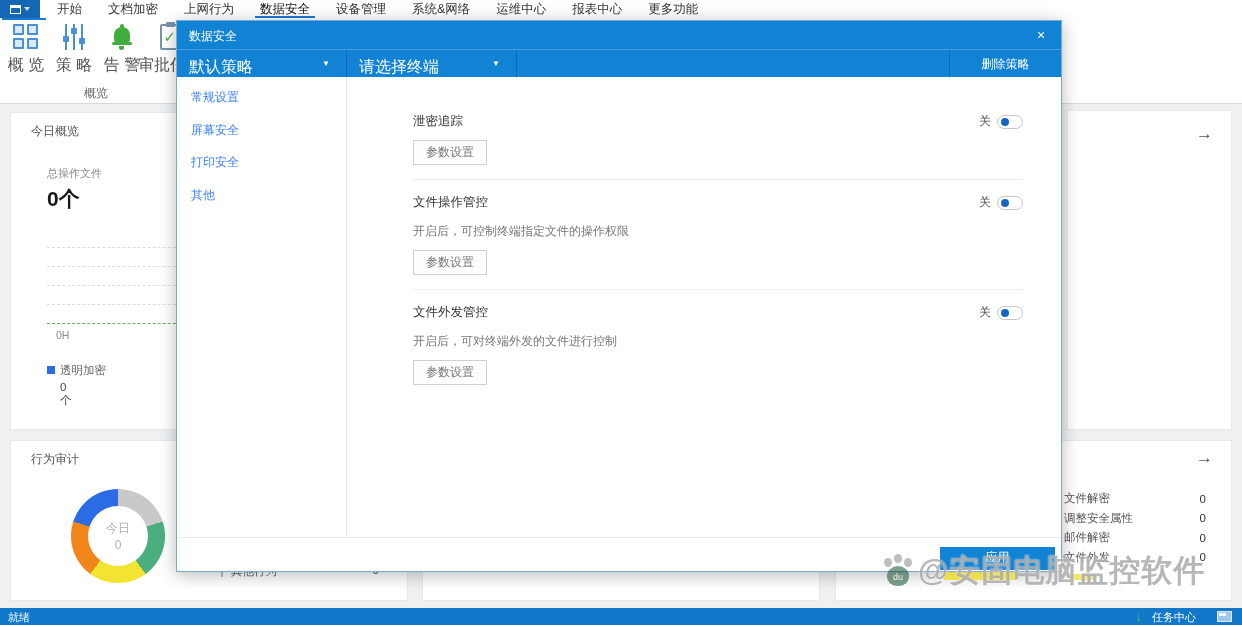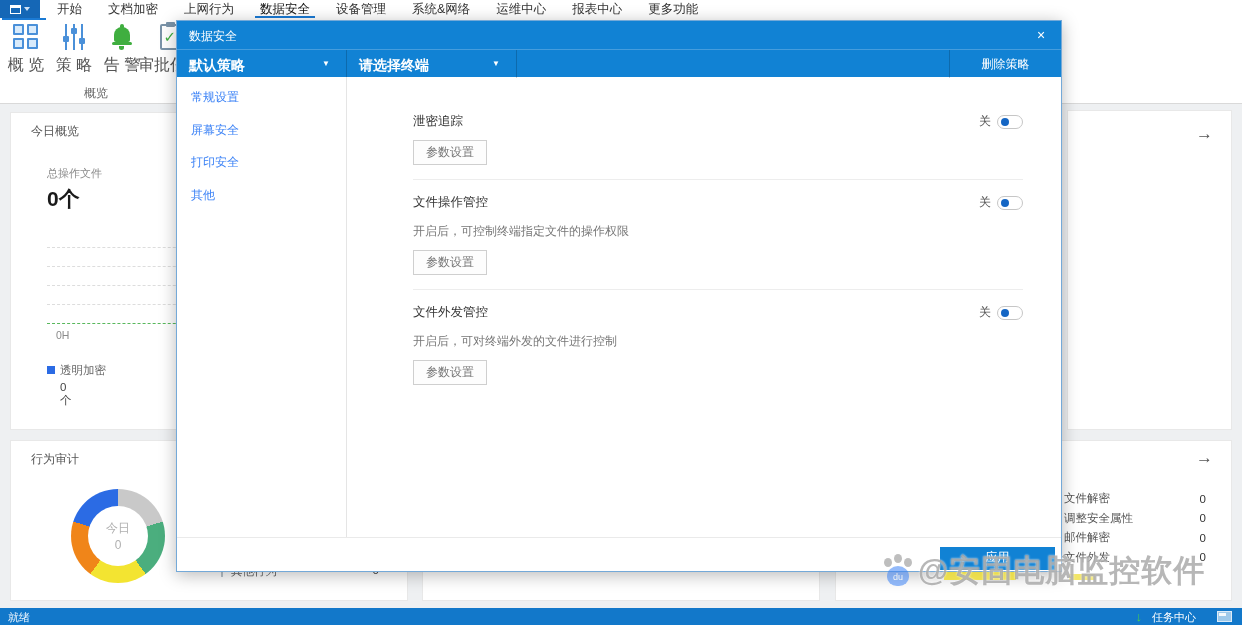--- a/index.html
+++ b/index.html
@@ -86,21 +86,21 @@
   .stat-label { font-size:11.5px; color:#555; white-space:nowrap; }
   .stat-value { font-size:11.5px; color:#333; }
 
   
   .modal { position:absolute; left:176px; top:20px; width:886px; height:552px; background:#fff; border:1px solid #74a9d8; box-shadow:0 3px 16px rgba(0,0,0,0.28); z-index:10; }
   .modal-titlebar { position:absolute; left:0; top:0; width:100%; height:28px; background:#1182d4; }
   .modal-title { position:absolute; left:12px; top:7px; font-size:12px; color:#fff; }
   .modal-close { position:absolute; right:8px; top:3px; width:24px; height:22px; color:#fff; font-size:14px; text-align:center; line-height:22px; cursor:pointer; }
   .filterbar { position:absolute; left:0; top:28px; width:100%; height:28px; background:#1182d4; border-top:1px solid rgba(255,255,255,0.22); }
   .f-dd { position:absolute; top:0; height:28px; border-right:1px solid rgba(0,0,0,0.18); cursor:pointer; }
-  .f-dd .dd-val { position:absolute; left:12px; top:7px; font-size:14px; color:#fff; white-space:nowrap;font-weight:bold; }
+  .f-dd .dd-val { position:absolute; left:12px; top:7px; font-size:16px; color:#fff; white-space:nowrap; }
   .f-dd .dd-caret { position:absolute; right:16px; top:9px; font-size:8px; color:#fff; }
   #dd-policy { left:0; width:170px; }
   #dd-terminal { left:170px; width:170px; }
   .f-delete { position:absolute; right:0; top:0; width:112px; height:28px; border-left:1px solid rgba(0,0,0,0.18); color:#fff; font-size:12px; text-align:center; line-height:28px; cursor:pointer; }
 
   .modal-body { position:absolute; left:0; top:56px; width:100%; height:460px; }
   .m-sidebar { position:absolute; left:0; top:0; width:170px; height:100%; border-right:1px solid #e5e5e5; padding-top:4px; }
   .m-side-item { height:32.5px; line-height:32.5px; padding-left:14px; font-size:12px; color:#3b82f6; cursor:pointer; }
   .m-side-item.active { background:#f2f2f2; color:#1182d4; border-left:3px solid #1182d4; padding-left:11px; }
 
@@ -117,21 +117,21 @@
   .msec-btn { margin-top:10px; display:inline-block; padding:3px 12px; border:1px solid #cfcfcf; background:#fdfdfd; font-size:12px; color:#777; cursor:pointer; }
 
   .modal-footer { position:absolute; left:0; top:516px; width:100%; height:36px; border-top:1px solid #eaeaea; }
   .apply-btn { position:absolute; right:6px; top:9px; width:115px; height:23px; background:#1182d4; color:#fff; font-size:12px; text-align:center; line-height:23px; cursor:pointer;font-family:Liberation Mono, monospace; }
 
   
   .watermark { position:absolute; left:884px; top:550px; z-index:20; pointer-events:none; display:flex; align-items:flex-start; }
   .wm-yellow { position:absolute; left:60px; top:22px; width:72px; height:8px; background:rgba(238,220,40,0.8); z-index:-1; }
   .wm-yellow2 { position:absolute; left:185px; top:24px; width:26px; height:6px; background:rgba(238,220,40,0.7); z-index:-1; }
   .wm-paw { position:relative; width:34px; height:36px; margin-top:4px; opacity:0.55; }
-  .wm-paw .pad { position:absolute; left:3px; top:12px; width:22px; height:20px; background:#3b82f6; border-radius:50% 50% 45% 45%; color:#fff; font-size:9px; text-align:center; line-height:22px; }
+  .wm-paw .pad { position:absolute; left:3px; top:12px; width:22px; height:20px; background:#14532d; border-radius:50% 50% 45% 45%; color:#fff; font-size:9px; text-align:center; line-height:22px; }
   .wm-paw .t1,.wm-paw .t2,.wm-paw .t3 { position:absolute; width:8px; height:9px; background:#8a8a8a; border-radius:50%; }
   .wm-paw .t1 { left:0; top:4px; } .wm-paw .t2 { left:10px; top:0; } .wm-paw .t3 { left:20px; top:4px; }
   .wm-text { font-size:31px; font-weight:bold; letter-spacing:1px; color:rgba(135,135,135,0.6); text-shadow:0 0 2px rgba(255,255,255,0.9); white-space:nowrap; }
 
   
   .statusbar { position:absolute; left:0; top:608px; width:1242px; height:17px; background:#1278ca; z-index:6; }
   .status-left { position:absolute; left:8px; top:2px; font-size:11px; color:#eaf4fd; }
   .task-arrow { position:absolute; right:100px; top:1px; font-size:13px; font-weight:bold; color:#4ad24a; line-height:15px; }
   .task-center { position:absolute; right:46px; top:2px; font-size:11px; color:#fff; cursor:pointer; }
   .monitor-icon { position:absolute; right:10px; top:3px; width:15px; height:11px; border:1px solid #dcebf7; background:#9ec9ea; cursor:pointer; }

